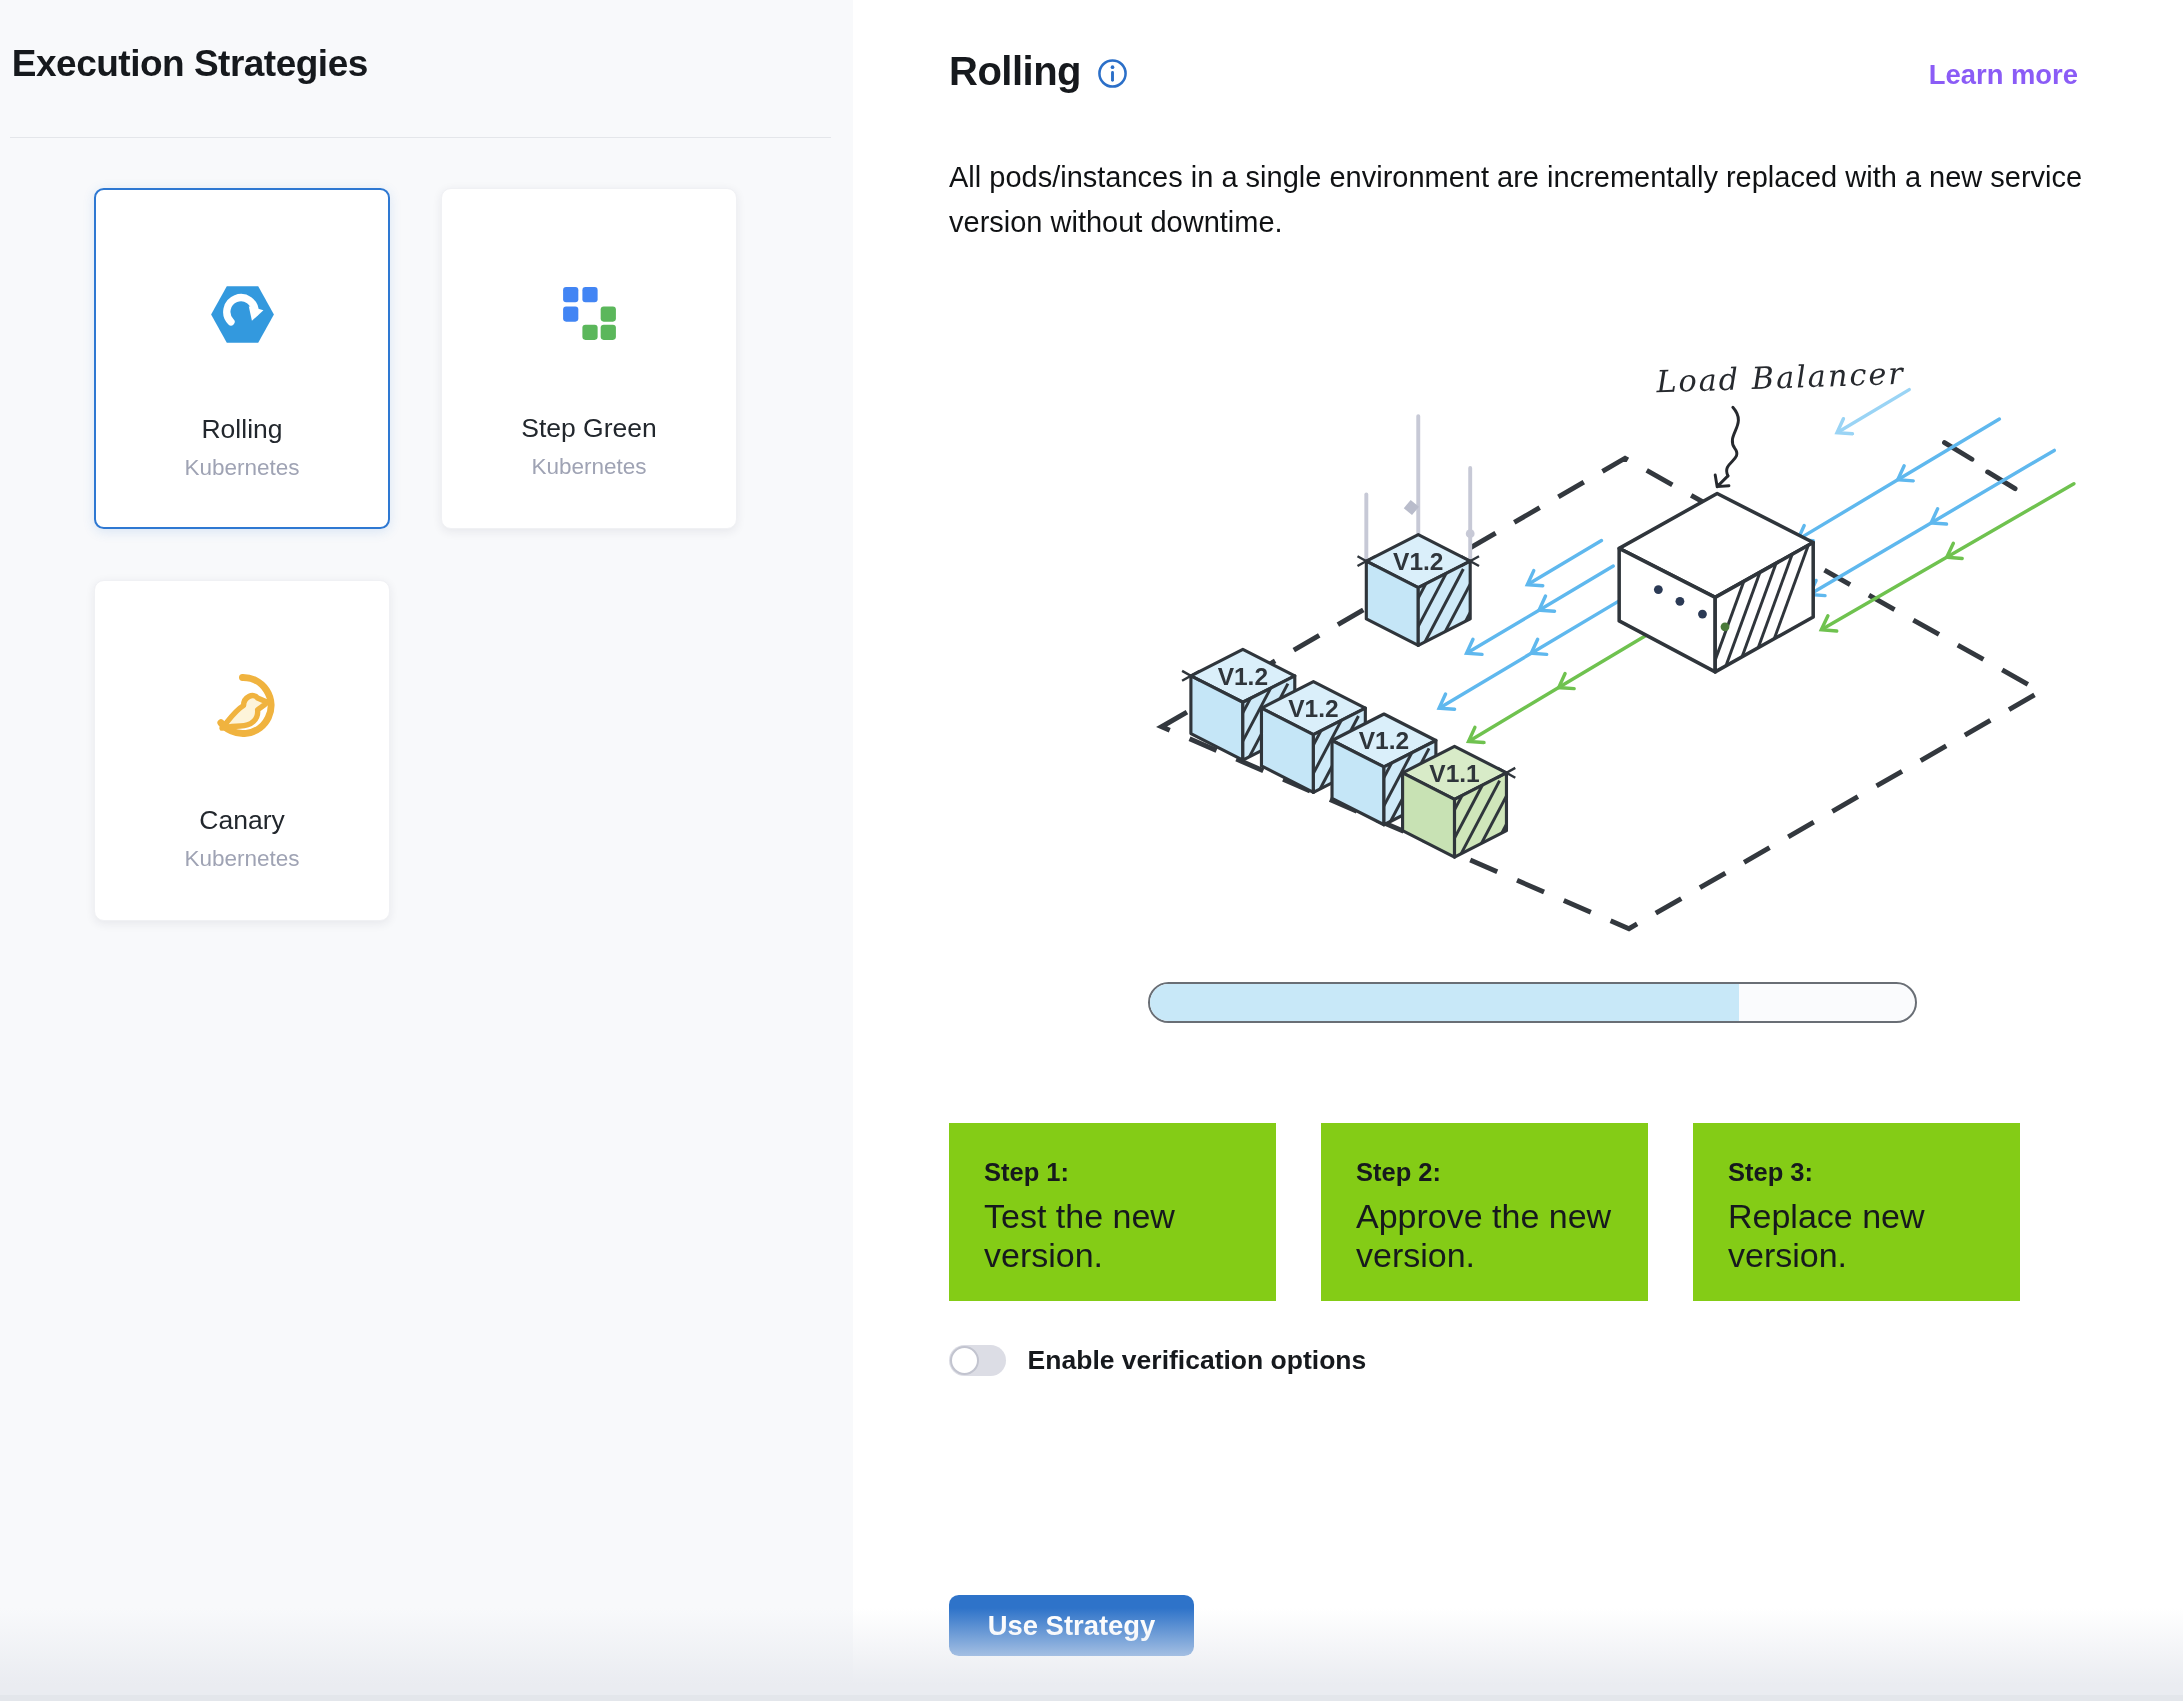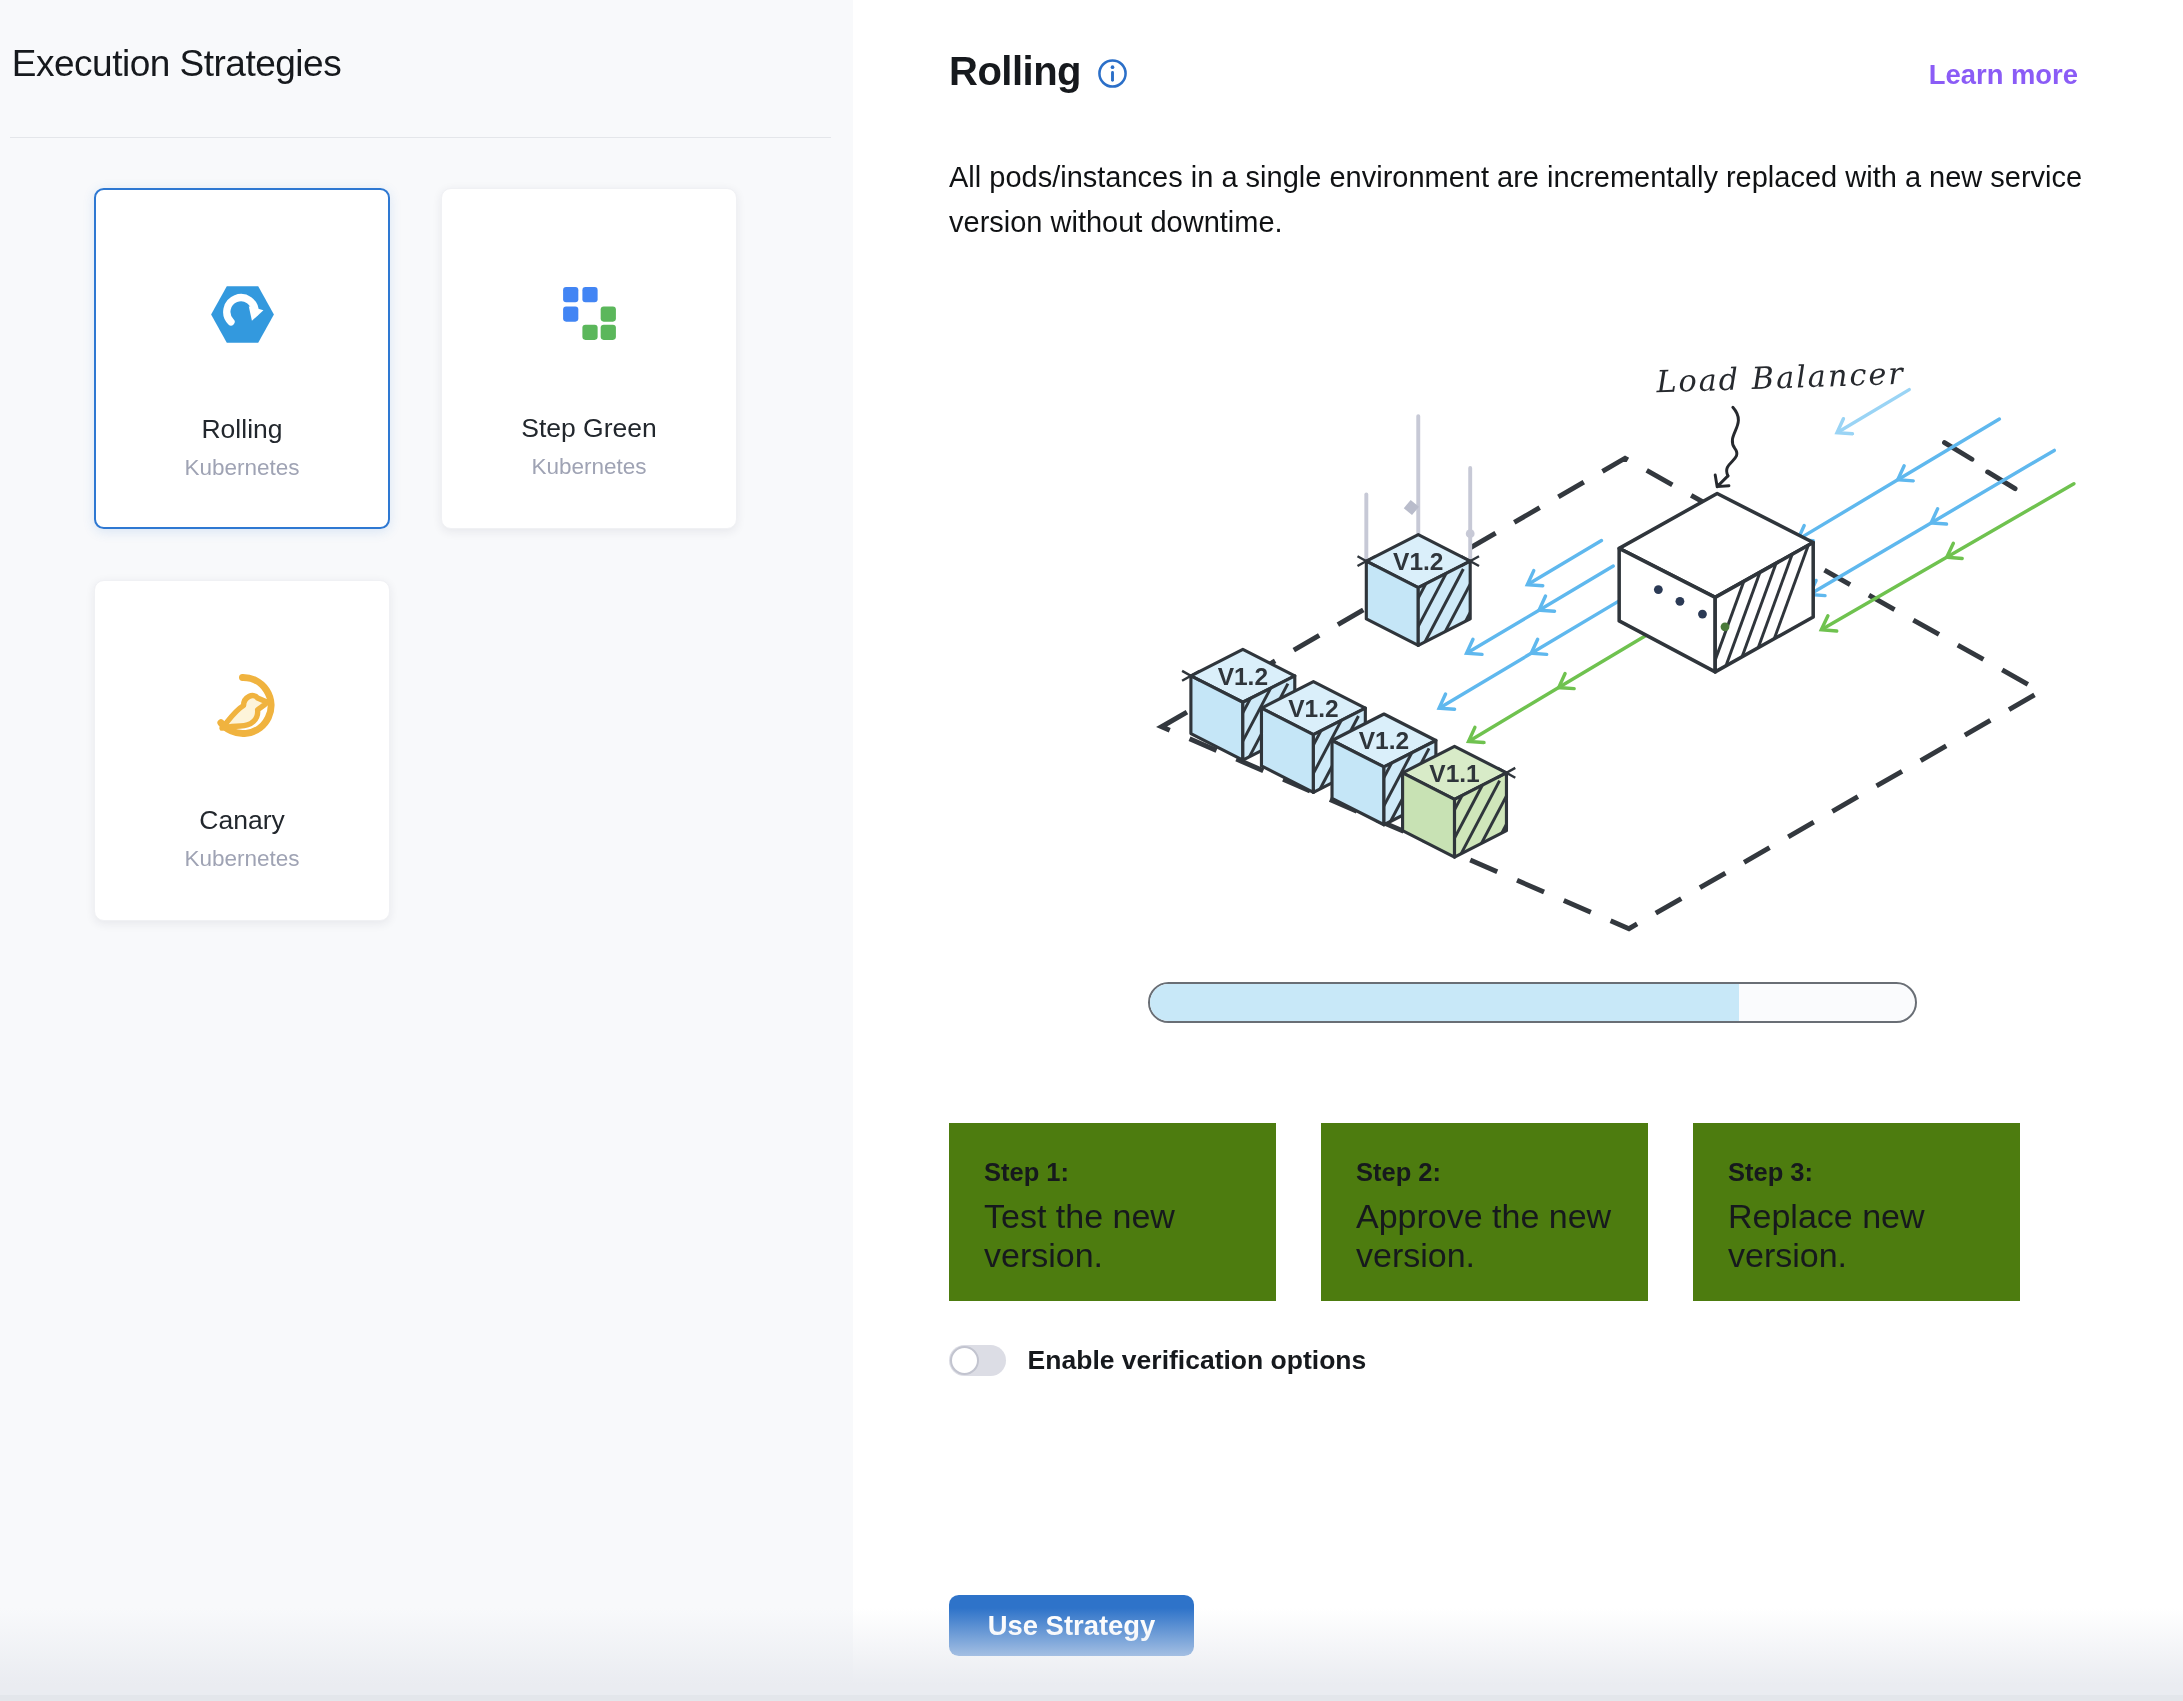--- a/index.html
+++ b/index.html
@@ -6,21 +6,21 @@
   body{
     width:2184px;height:1702px;position:relative;overflow:hidden;
     background:#ffffff;font-family:"Liberation Sans",sans-serif;color:#1a1d21;
   }
   
   .left-panel{
     position:absolute;left:0;top:0;width:853px;height:1702px;
     background:#f8f9fb;border-right:1px solid #eceef2;
   }
   .left-title{
-    position:absolute;left:11.8px;top:43px;font-size:37px;font-weight:normal;color:#16191d;
+    position:absolute;left:11.8px;top:43px;font-size:37px;font-weight:bold;color:#16191d;
     letter-spacing:-0.5px;
   }
   .left-divider{position:absolute;left:9.8px;top:137px;width:821px;height:1px;background:#e4e6ea;}
   .card-grid{
     position:absolute;left:94px;top:188px;width:643px;
     display:grid;grid-template-columns:296px 296px;grid-auto-rows:341px;gap:51px;
   }
   .strategy-card{
     background:#ffffff;border-radius:9.8px;border:1px solid #f0f1f4;
     box-shadow:0 2.9px 9.8px rgba(40,41,61,.08);
@@ -44,21 +44,21 @@
     position:absolute;left:96px;top:155px;width:1142px;
     font-size:29px;line-height:1.55;color:#101214;
   }
   .illustration{position:absolute;left:225px;top:323px;width:1000px;height:637px;}
   .progress-wrap{
     position:absolute;left:295px;top:982px;width:765px;height:37px;
     border:2.9px solid #696e75;border-radius:21.6px;background:#fafbfd;overflow:hidden;
   }
   .progress-fill{height:100%;width:77%;background:#c8e8f8;}
   .steps-row{position:absolute;left:96px;top:1123px;display:flex;gap:45px;}
-  .step-card{width:327px;height:178px;background:#4d7c0f;box-sizing:border-box;padding:35px 0 0 35px;}
+  .step-card{width:327px;height:178px;background:#84cc16;box-sizing:border-box;padding:35px 0 0 35px;}
   .step-title{font-size:25.5px;font-weight:bold;color:#16191d;}
   .step-desc{margin-top:9.8px;font-size:34px;color:#16191d;}
   .toggle-row{position:absolute;left:96px;top:1345px;display:flex;align-items:center;}
   .toggle{
     width:57px;height:31px;border-radius:15.7px;background:#dcdde5;position:relative;cursor:pointer;flex:none;
   }
   .toggle-knob{
     position:absolute;left:1px;top:1px;width:29px;height:29px;border-radius:50%;
     background:#ffffff;border:2px solid #c2c4cf;box-sizing:border-box;
   }

